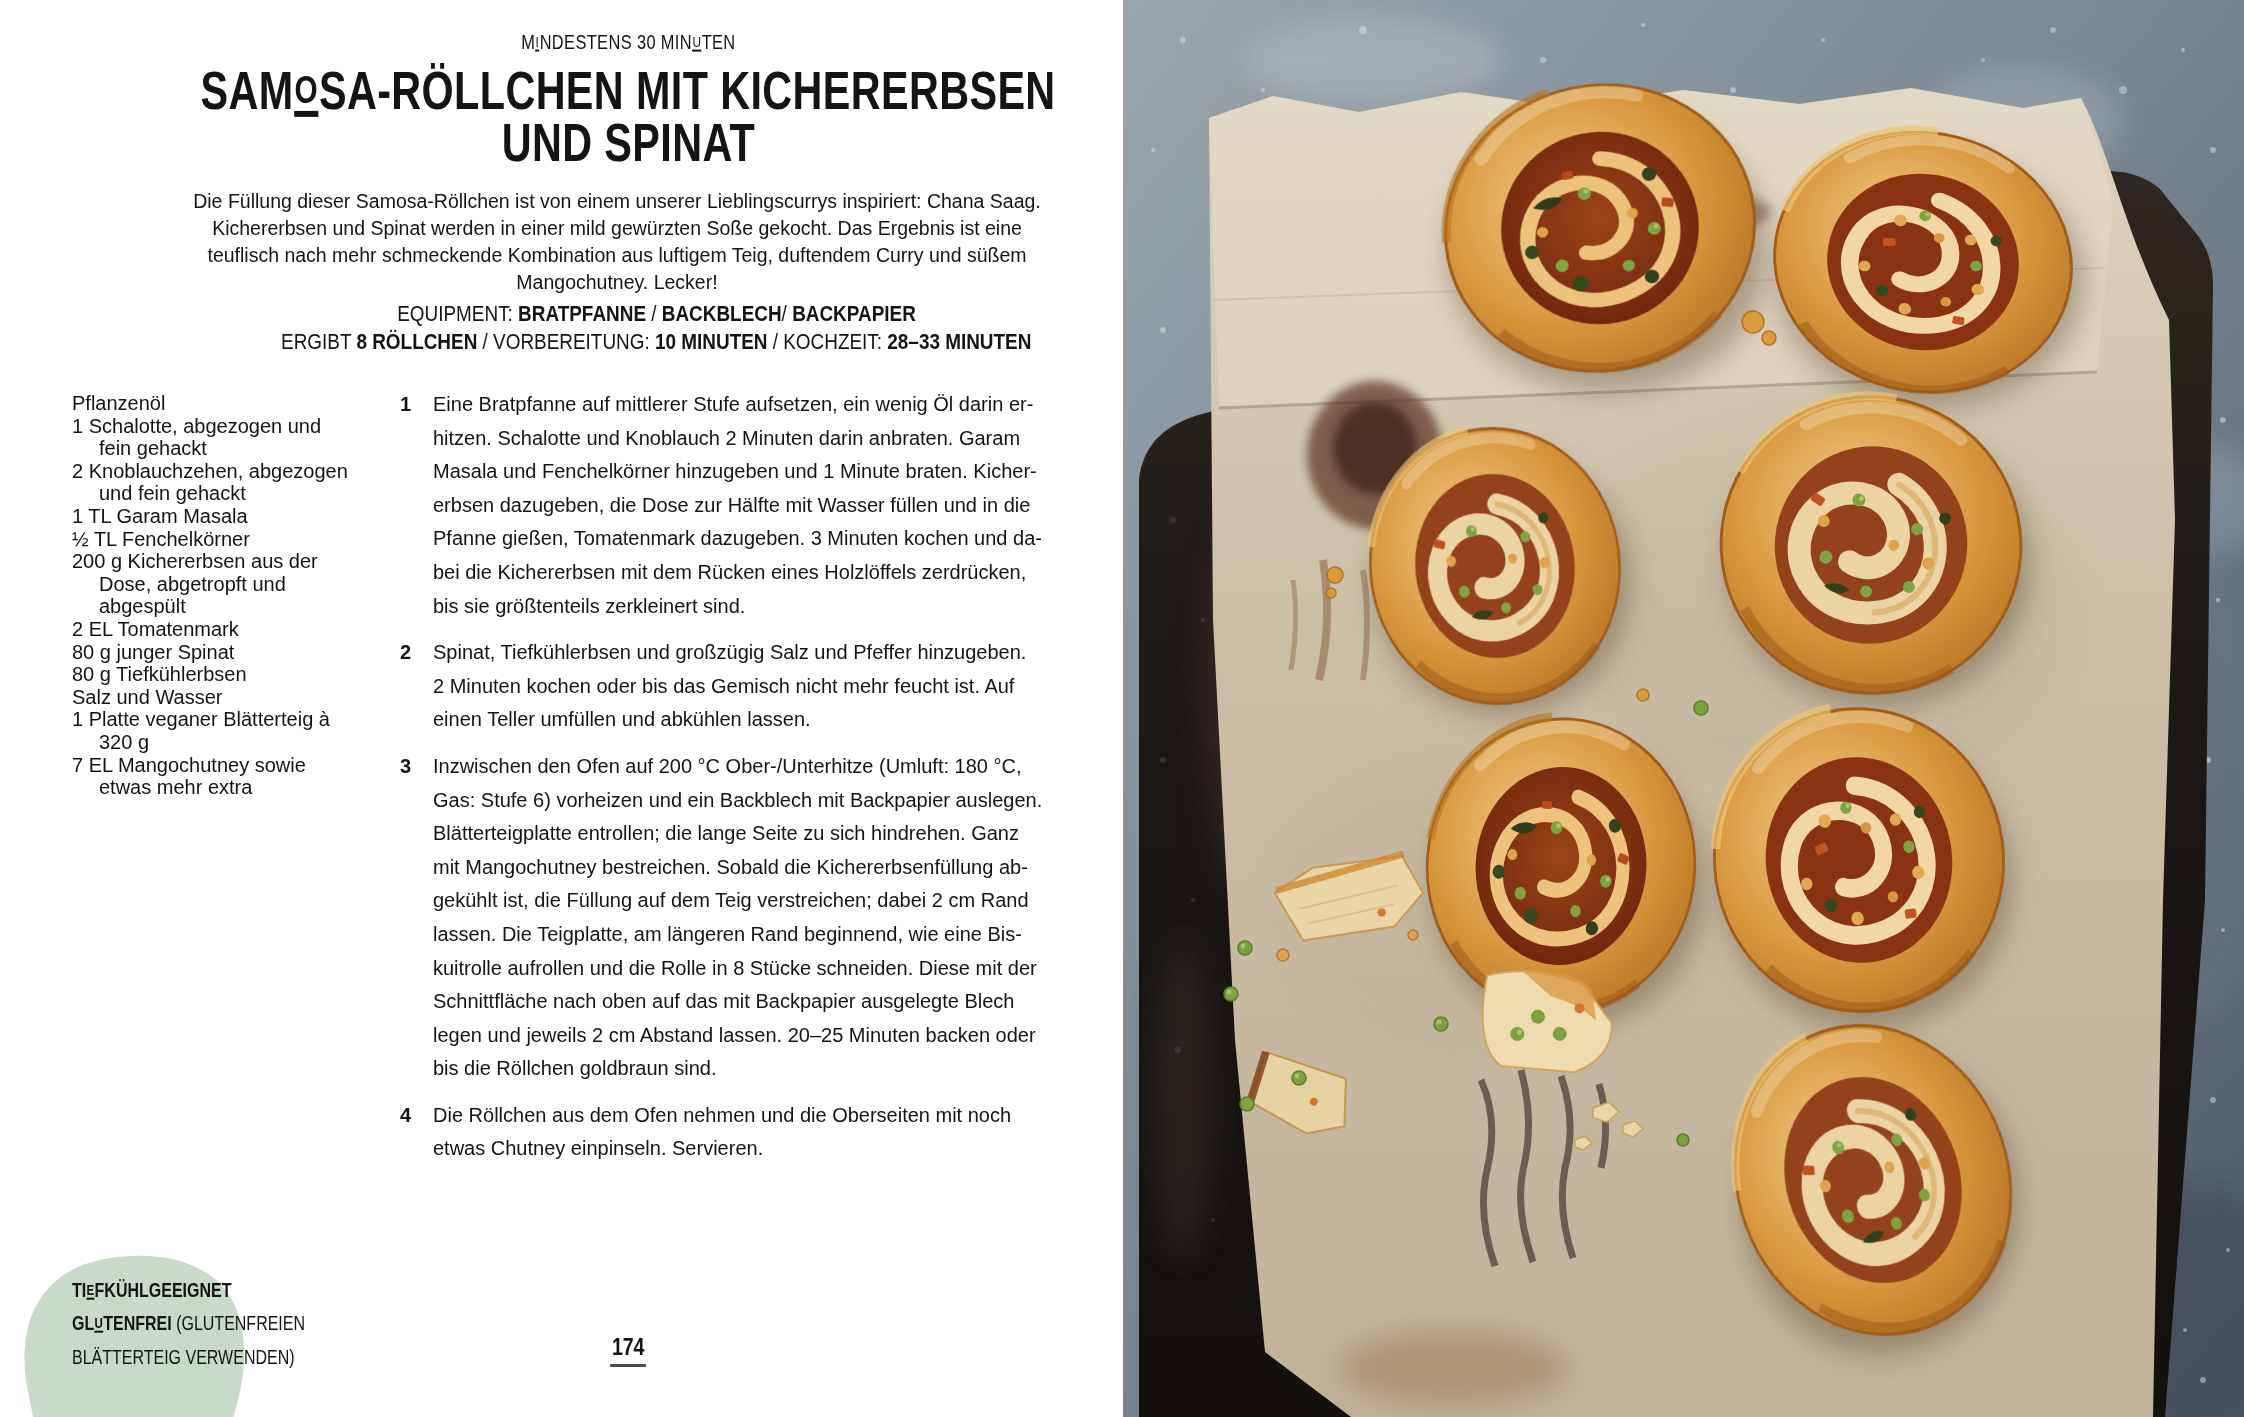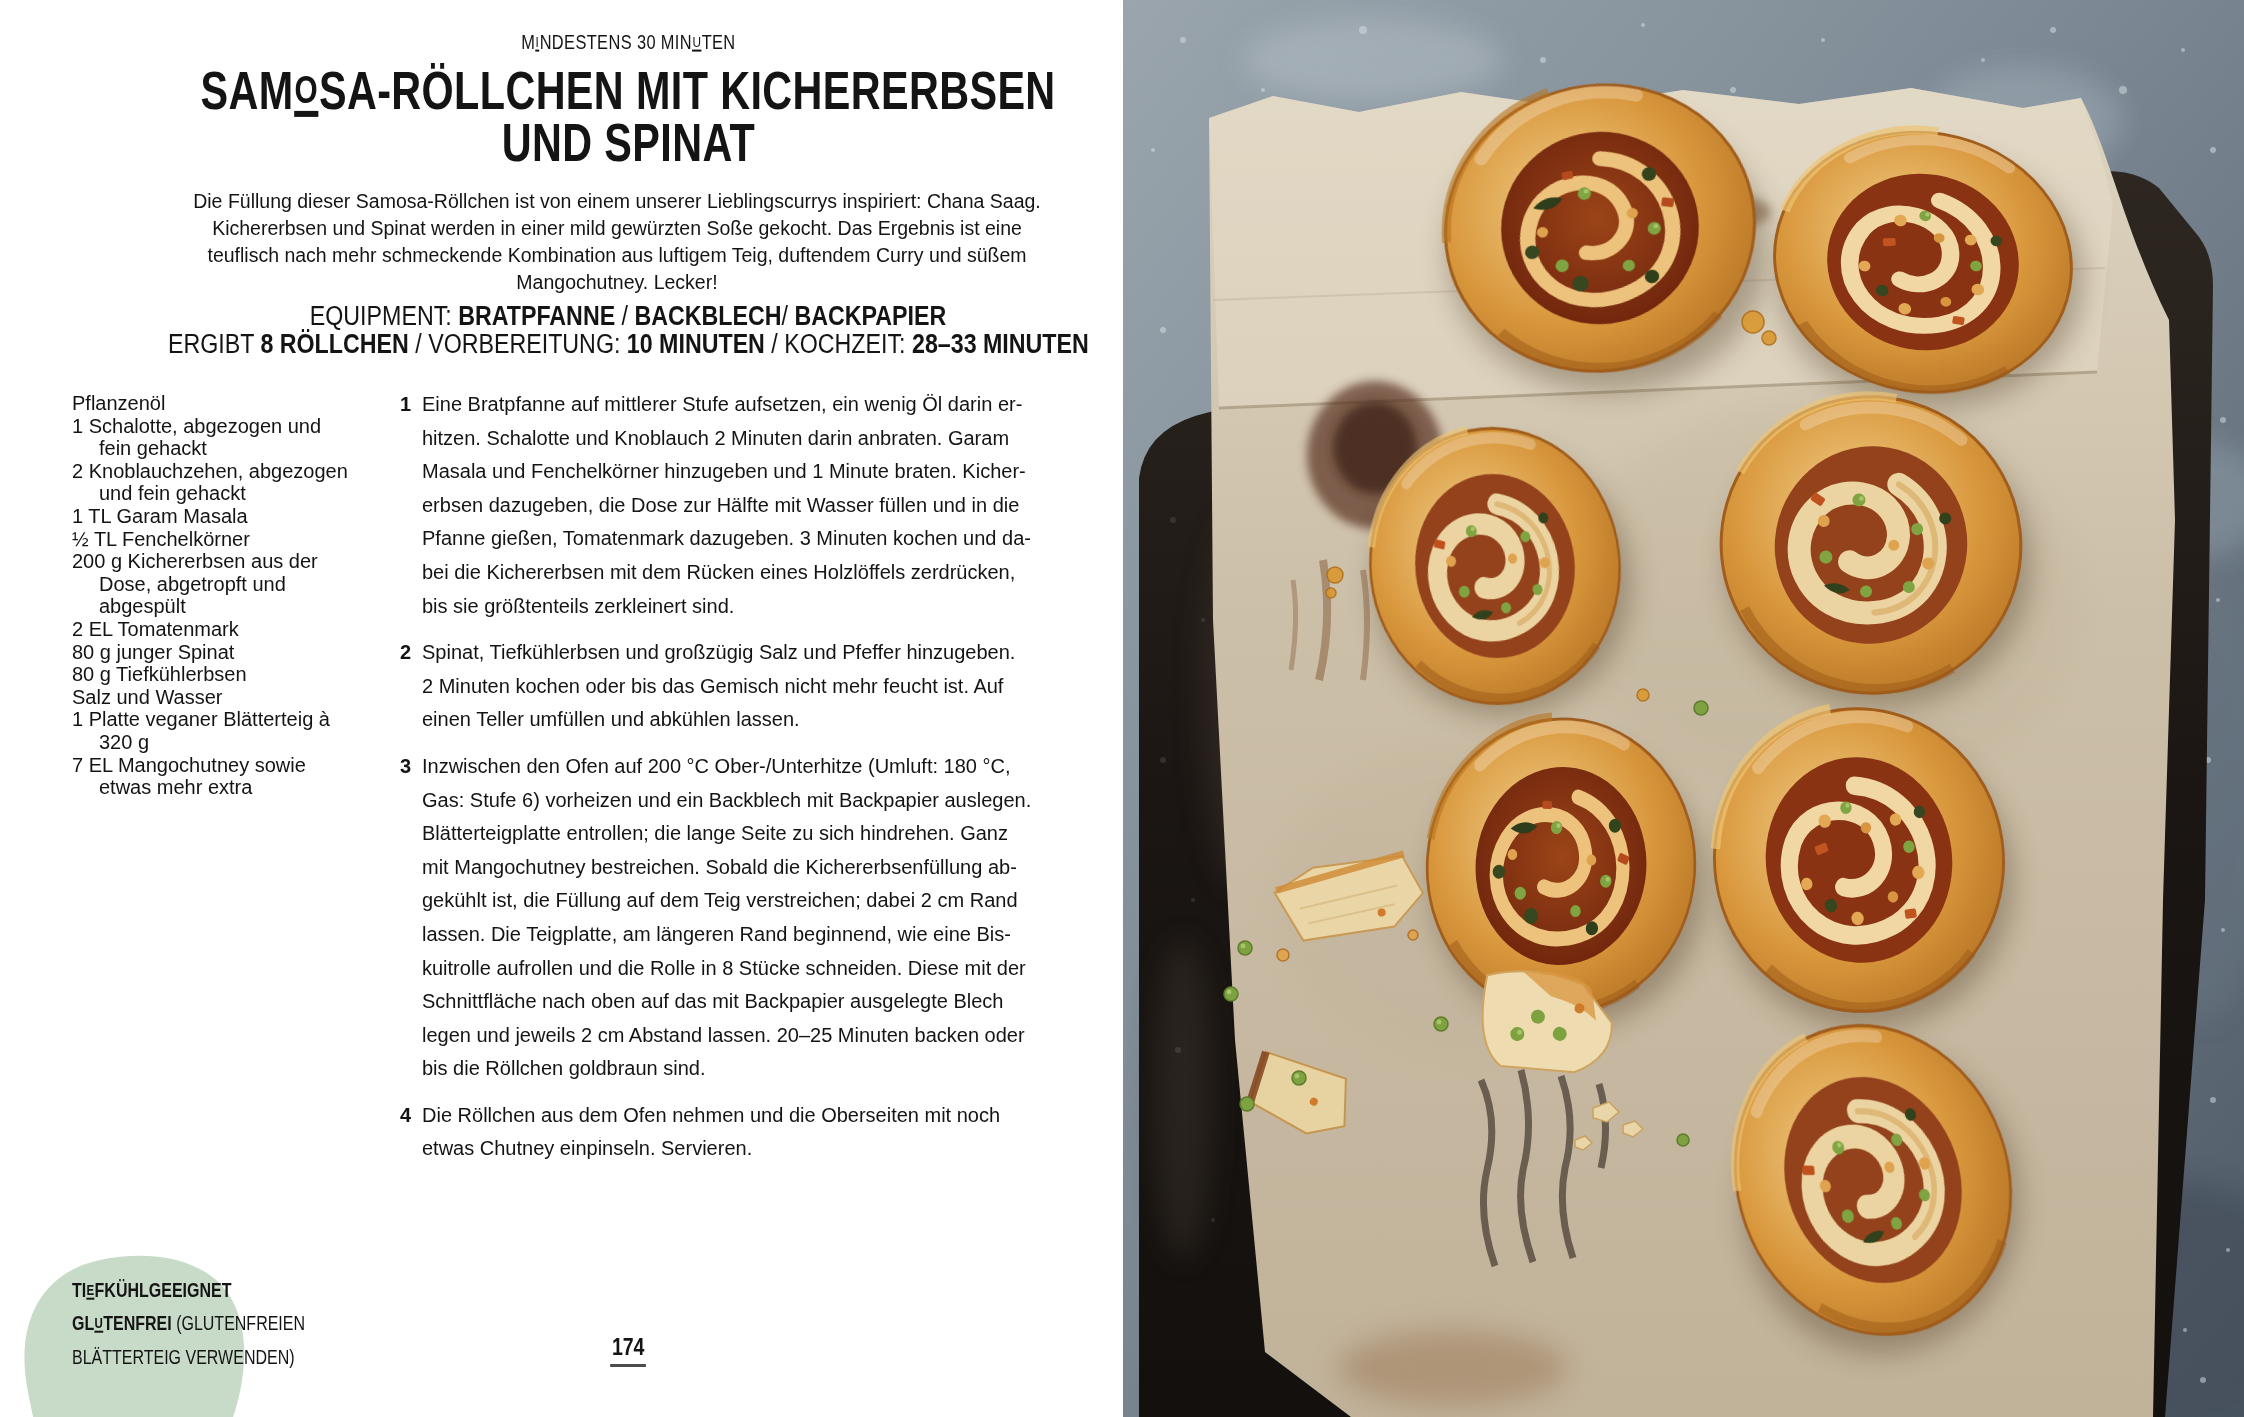--- a/index.html
+++ b/index.html
@@ -14,40 +14,40 @@
   .cx86{display:inline-block;transform:scaleX(.86);transform-origin:50% 50%;}
   .cx-left{display:inline-block;transform:scaleX(.80);transform-origin:0 50%;white-space:nowrap;}
 
   .kicker{top:30px;font-size:21px;letter-spacing:.5px;font-weight:400;}
   .title1{top:60px;font-size:53px;font-weight:800;letter-spacing:.5px;}
   .title2{top:112px;font-size:53px;font-weight:800;letter-spacing:.5px;}
 
   .intro{top:188px;left:0;width:1234px;font-size:19.5px;line-height:27px;text-align:center;}
   .intro .line{white-space:pre;}
 
-  .meta{font-size:27px;}
+  .meta{font-size:22px;margin-left:28px;}
   .meta1{top:301px;}
   .meta2{top:329px;}
   .seg-b{font-weight:800;}
   .seg-light{font-weight:400;}
 
   .seg-ul{
     display:inline-block;font-size:.72em;line-height:1;
     transform:translateY(-.16em);
     border-bottom:.16em solid currentColor;padding-bottom:.06em;margin:0 .03em;
   }
 
   .ingredients{left:72px;top:392px;width:345px;font-size:20px;line-height:22.6px;}
   .ingredients .line{white-space:pre;}
   .ingredients .indent{padding-left:27px;}
 
   .steps{left:400px;top:388px;width:700px;font-size:20px;line-height:33.6px;}
   .step{display:flex;margin-bottom:13px;}
   .step .num{font-weight:800;width:22px;flex:none;}
-  .step .body{}
+  .step .body{margin-left:11px;}
   .step .line{white-space:pre;}
 
   .badges{left:0;top:0;}
   .badge-line{position:absolute;left:72px;font-size:20px;line-height:1;}
   .bl1{top:1280px;}
   .bl2{top:1313px;}
   .bl3{top:1347px;}
 
   .pagenum-wrap{top:1334px;}
   .pagenum{display:inline-block;font-size:23px;font-weight:800;

